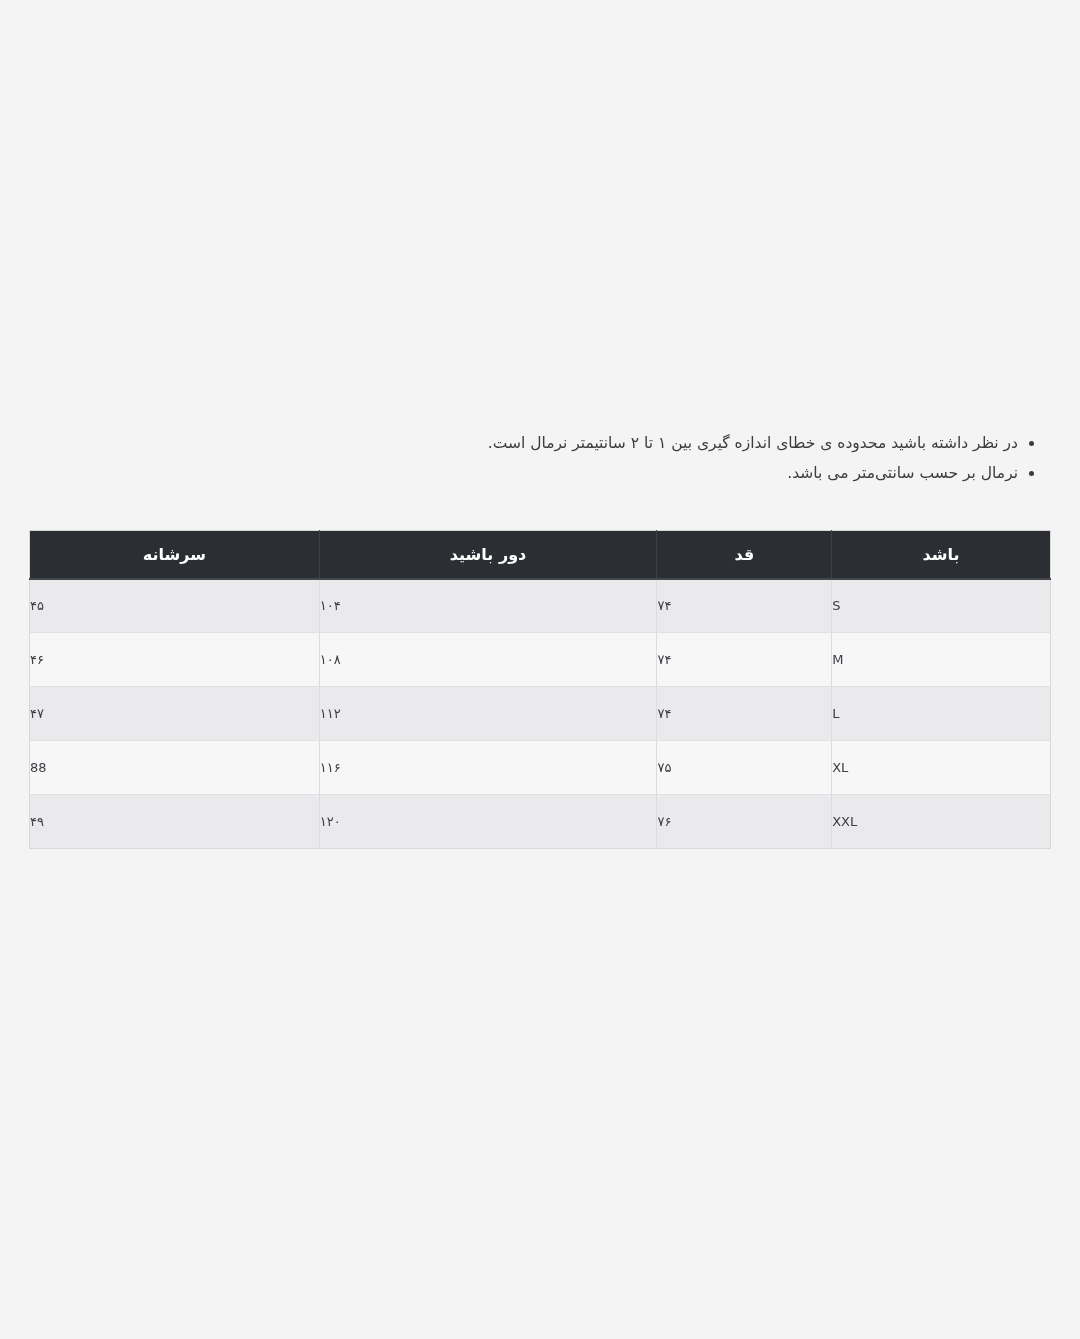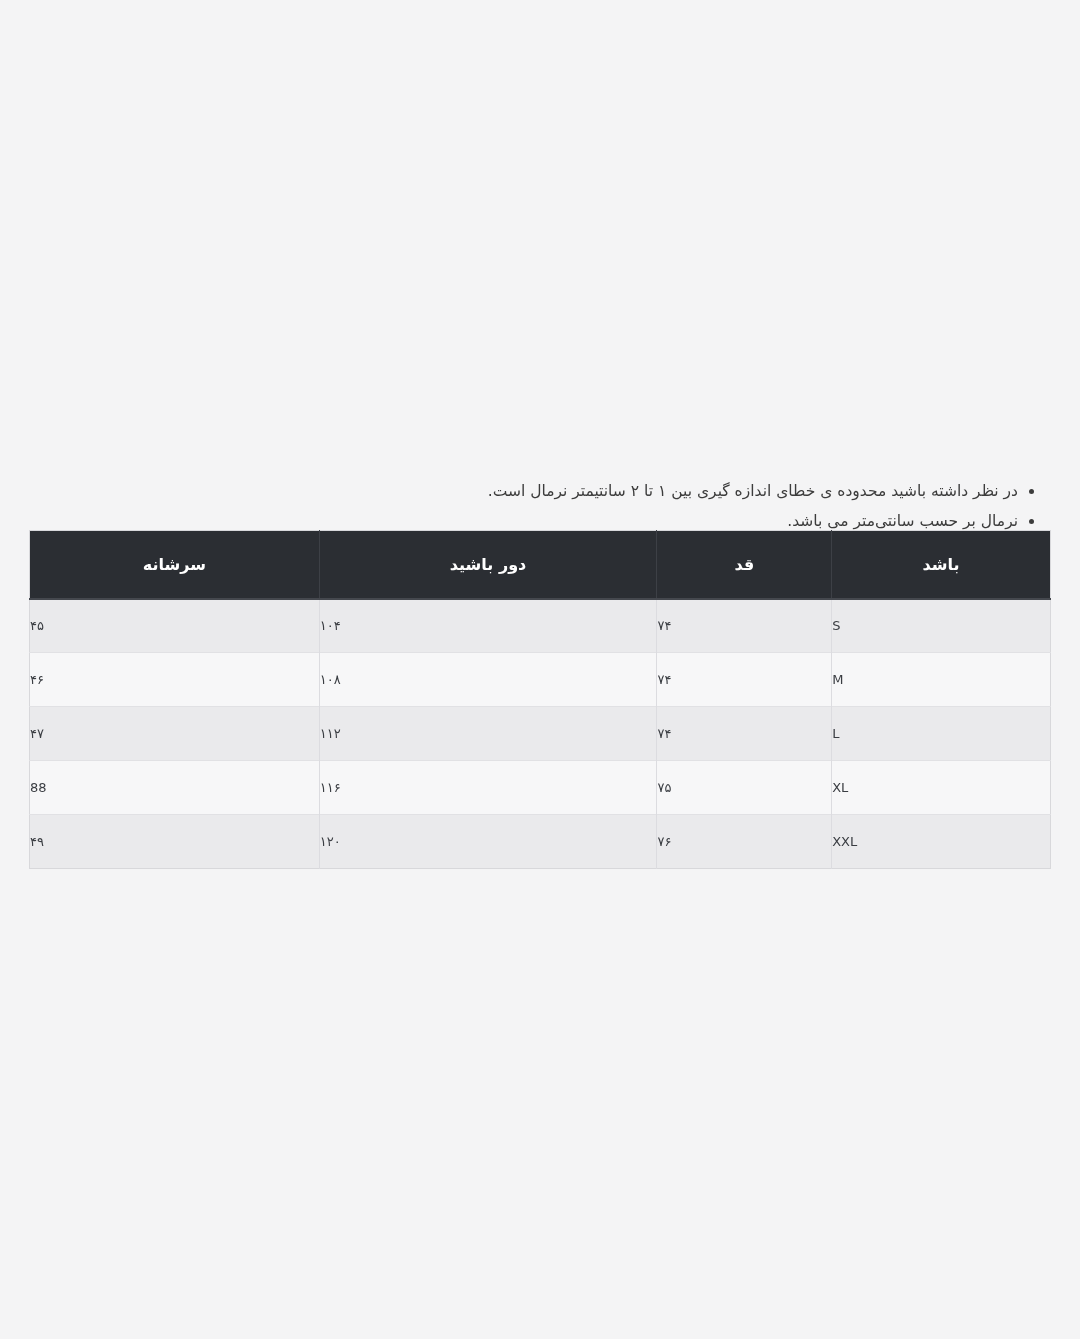--- a/index.html
+++ b/index.html
@@ -19,21 +19,21 @@
   *{box-sizing:border-box;margin:0;padding:0;}
   html,body{width:1080px;height:1339px;}
   body{
     background:var(--page-bg);
     font-family:"DejaVu Sans", sans-serif;
     position:relative;
     overflow:hidden;
   }
   .notes{
     position:absolute;
-    top:476px;
+    top:428px;
     right:44px;
     list-style:disc;
     list-style-position:outside;
     padding-inline-start:18px;
     text-align:right;
   }
   .notes li{
     font-size:15.5px;
     line-height:30px;
     color:var(--note-text);
@@ -44,21 +44,21 @@
     left:29px;
     width:1022px;
     border-collapse:collapse;
     border:1px solid var(--table-border);
   }
   .size-table thead th{
     background:var(--header-bg);
     color:var(--header-text);
     font-size:16px;
     font-weight:bold;
-    height:68px;
+    height:48px;
     text-align:center;
     vertical-align:middle;
     border-inline-start:1px solid var(--header-sep);
     border-bottom:2px solid var(--header-bottom);
   }
   .size-table thead th:first-child{border-inline-start:none;}
   .size-table tbody td{
     height:54px;
     text-align:left;
     vertical-align:middle;

